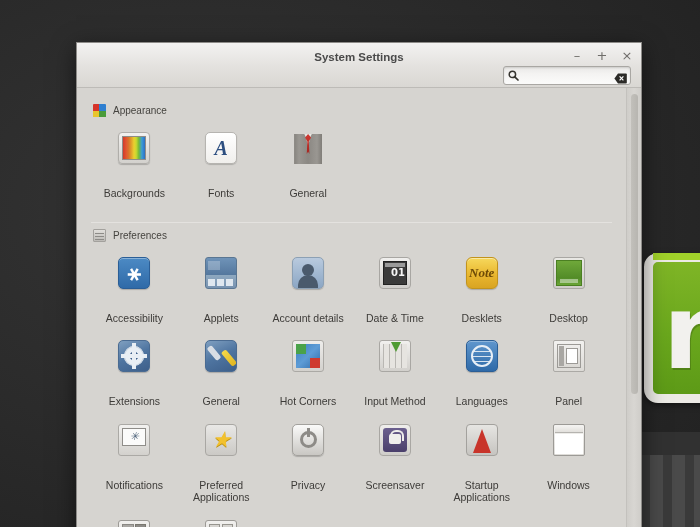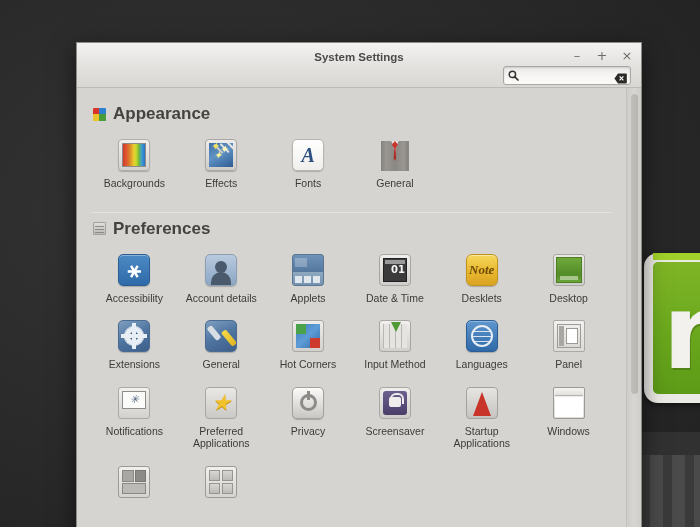--- a/index.html
+++ b/index.html
@@ -119,39 +119,39 @@
     background: linear-gradient(90deg,#c2c0bb,#b7b5b0);
     border-radius: 4px;
   }
 
   .section { padding: 0 0 4px 0; }
   .section-head {
     display: flex; align-items: center; gap: 7px;
     padding: 6px 0 3px 16px;
   }
   .section-title {
-    font-size: 17px; color: #45433f; font-weight: bold;
+    font-size: 10px; color: #45433f; font-weight: normal;
   }
   .sep {
     height: 1px; margin: 10px 14px 0 14px;
     background: #c6c4c0; border-bottom: 1px solid #e4e2df;
   }
 
   .grid {
     display: grid;
     grid-template-columns: repeat(6, 1fr);
     padding: 6px 14px 0 14px;
     row-gap: 2px;
   }
   .tile {
     display: flex; flex-direction: column; align-items: center;
     padding: 6px 2px 8px 2px; cursor: pointer; border-radius: 3px;
   }
   .tile .label {
-    margin-top: 6px; font-size: 10.5px; color: #3d3b38;
+    margin-top: 23px; font-size: 10.5px; color: #3d3b38;
     text-align: center; line-height: 12.5px; max-width: 84px;
   }
   .ico {
     width: 32px; height: 32px; position: relative;
     border-radius: 4px; flex: 0 0 32px;
   }
 
   
   .ico-backgrounds {
     background: linear-gradient(180deg,#f2f1ef,#d3d1cd);
@@ -556,26 +556,20 @@
           </div>
           <div class="grid">
 
             <div class="tile">
               <div class="ico ico-backgrounds">
                   <i></i>
                 </div>
               <div class="label">Backgrounds</div>
             </div>
 
-            <div class="tile">
-              <div class="ico ico-effects">
-                  <i></i>
-                </div>
-              <div class="label">Effects</div>
-            </div>
 
             <div class="tile">
               <div class="ico ico-fonts">
                   <i>A</i>
                 </div>
               <div class="label">Fonts</div>
             </div>
 
             <div class="tile">
               <div class="ico ico-themes">
@@ -601,33 +595,33 @@
           <div class="grid">
 
             <div class="tile">
               <div class="ico ico-access">
                   <i>⚹</i>
                 </div>
               <div class="label">Accessibility</div>
             </div>
 
             <div class="tile">
+              <div class="ico ico-applets">
+                  <b></b>
+                  <i></i>
+                </div>
+              <div class="label">Applets</div>
+            </div>
+
+            <div class="tile">
               <div class="ico ico-account">
                   <b></b>
                   <i></i>
                 </div>
               <div class="label">Account details</div>
-            </div>
-
-            <div class="tile">
-              <div class="ico ico-applets">
-                  <b></b>
-                  <i></i>
-                </div>
-              <div class="label">Applets</div>
             </div>
 
             <div class="tile">
               <div class="ico ico-datetime">
                   <i></i>
                 </div>
               <div class="label">Date &amp; Time</div>
             </div>
 
             <div class="tile">

